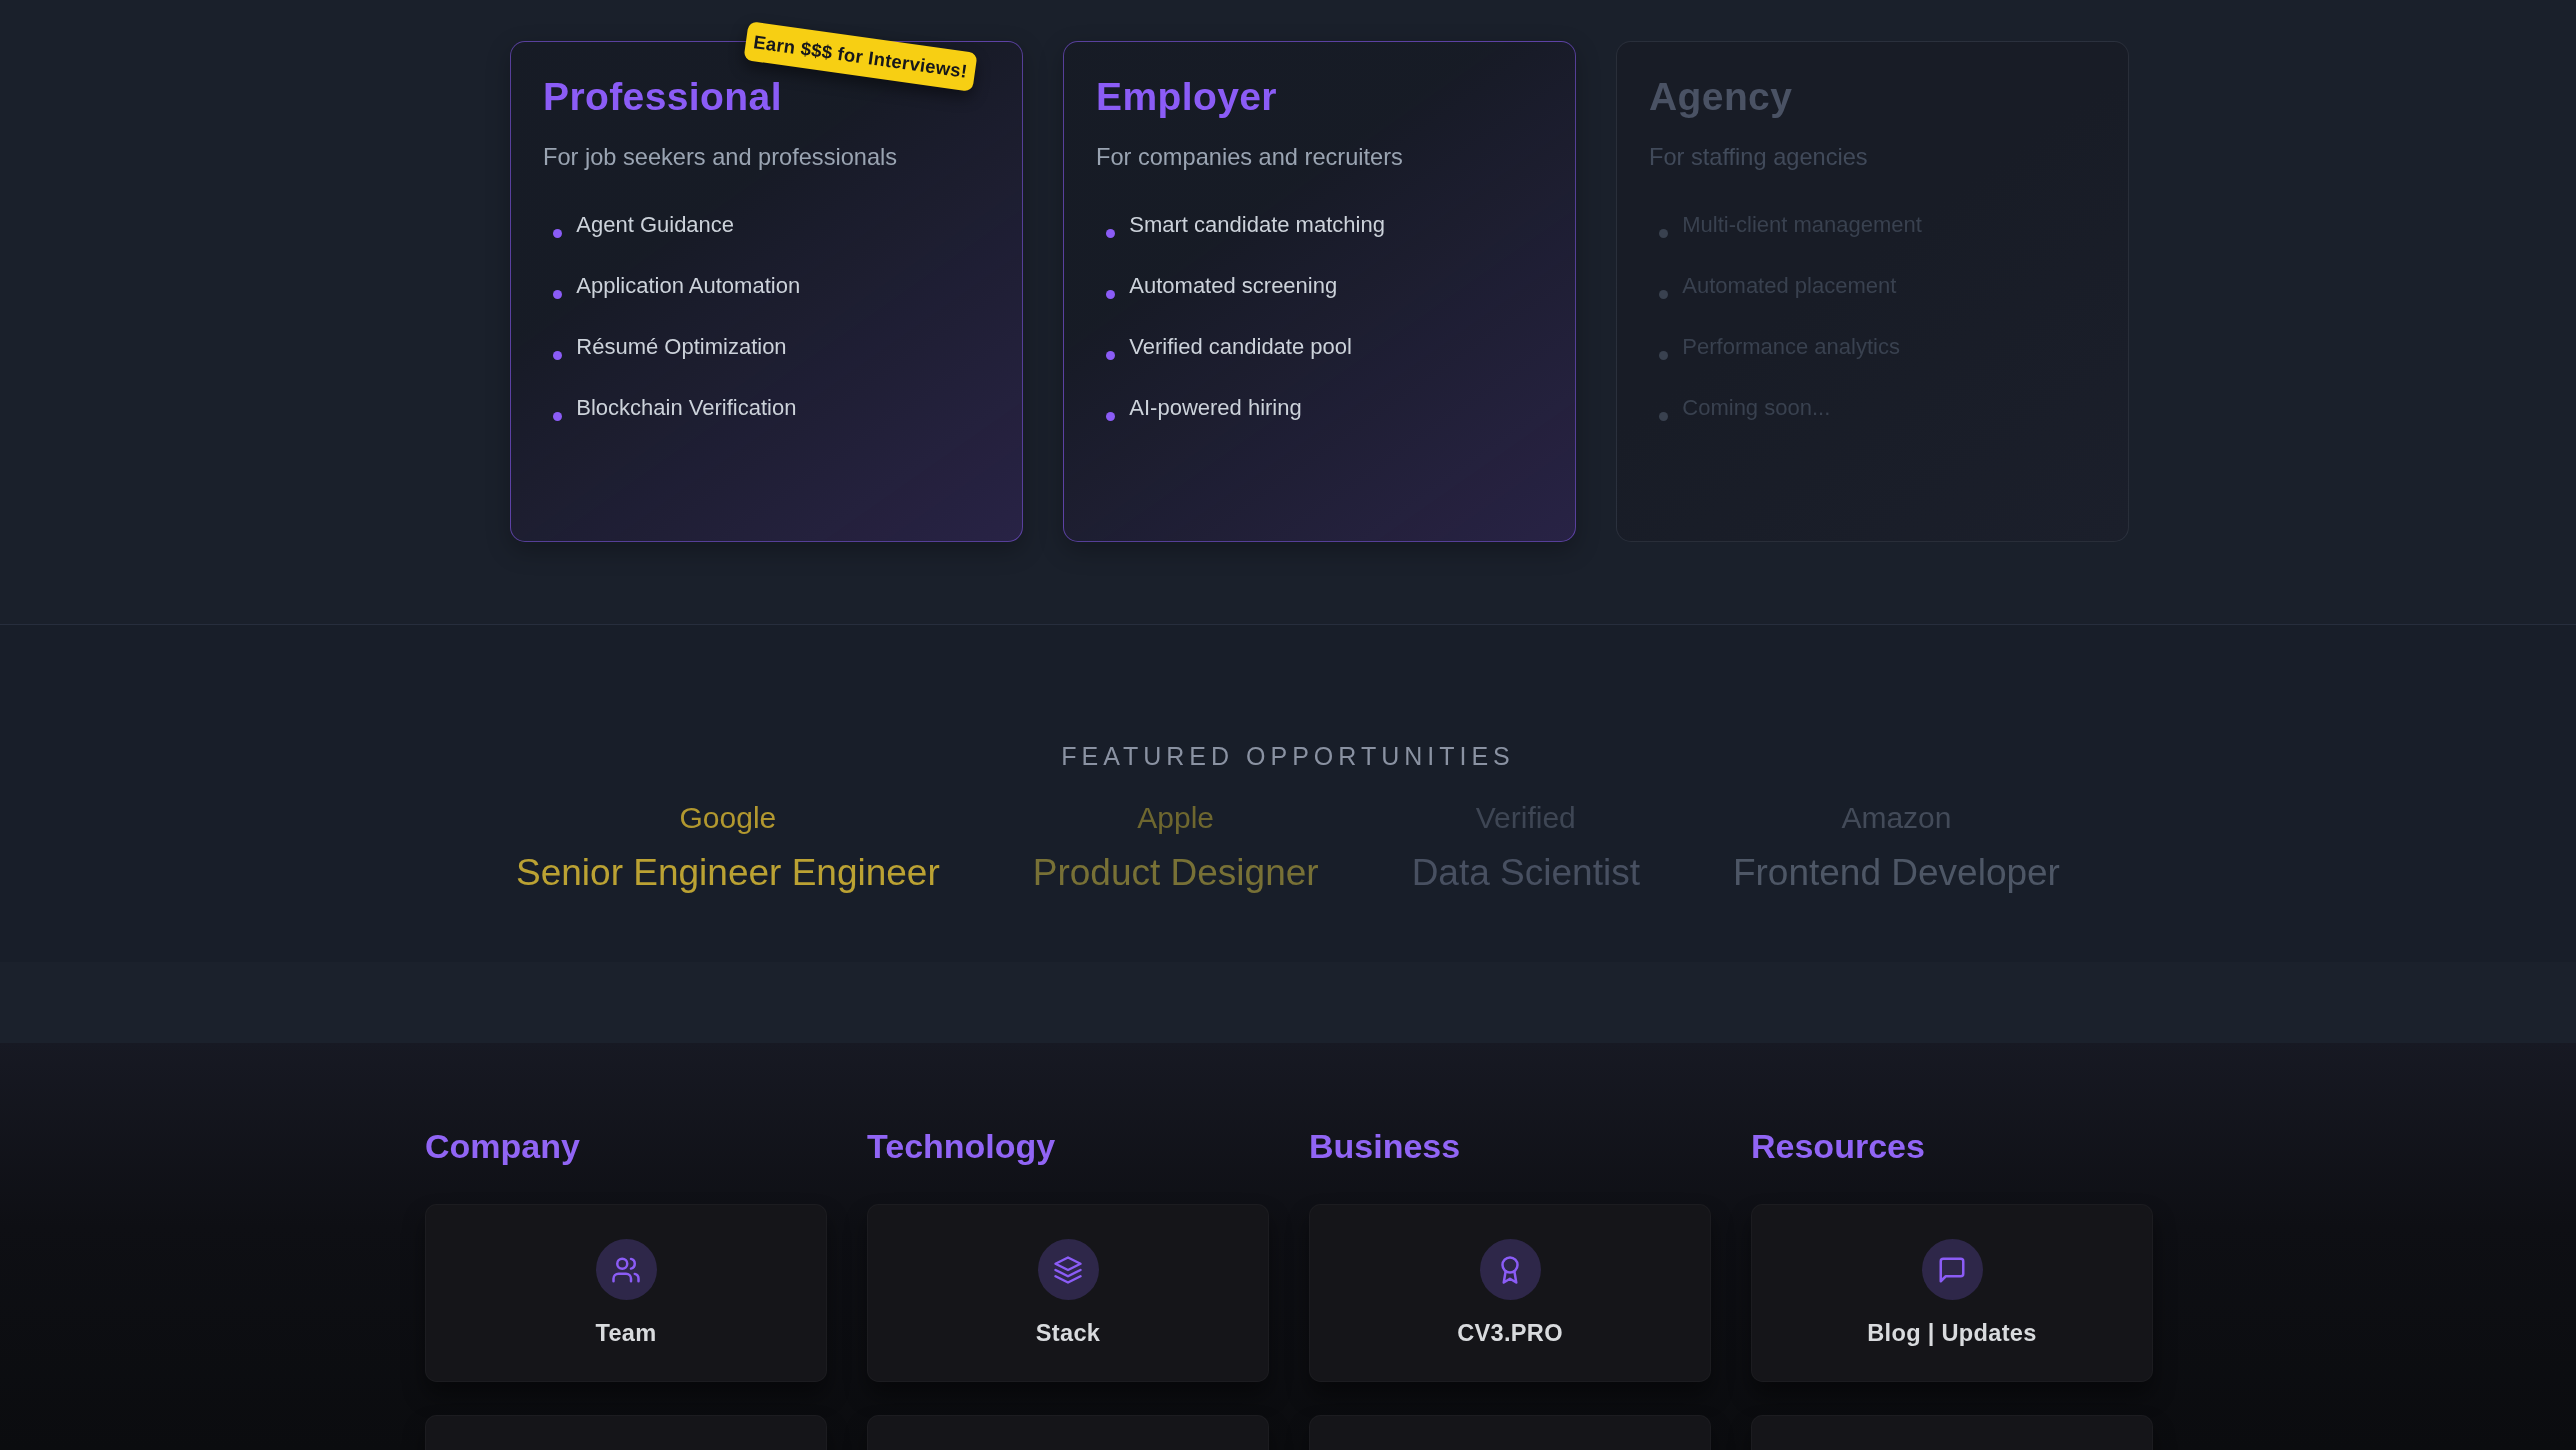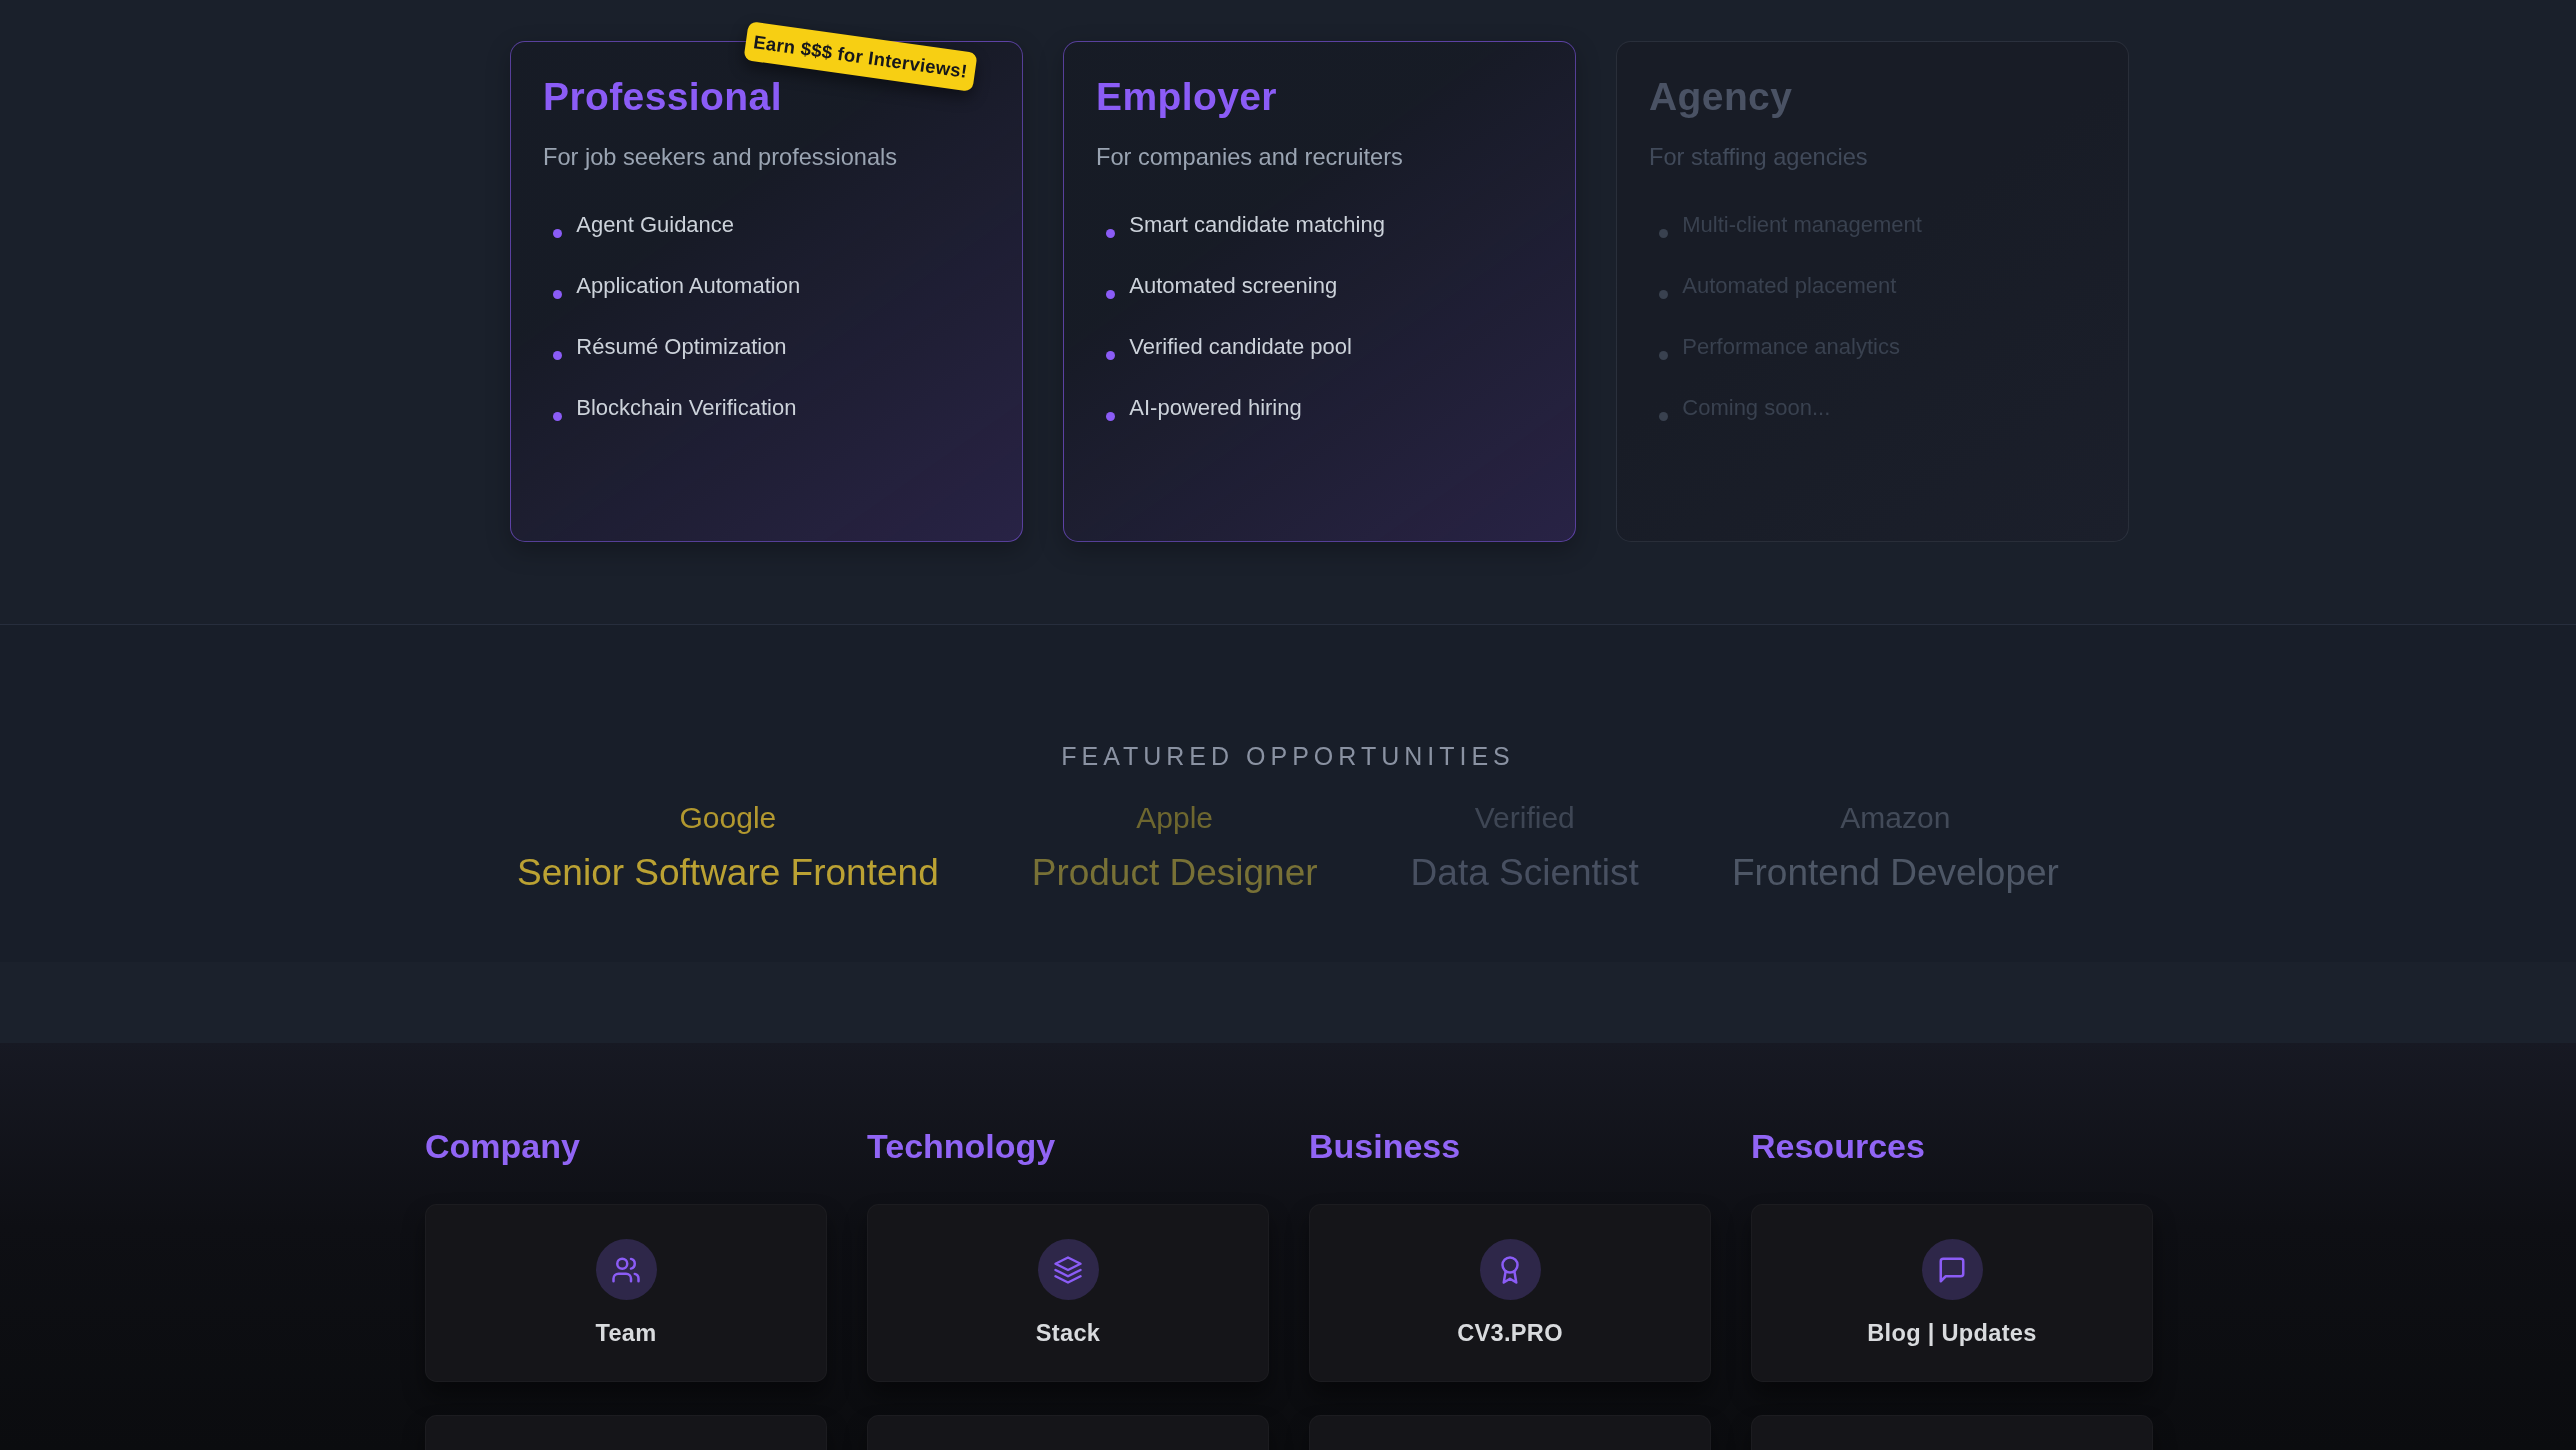--- a/index.html
+++ b/index.html
@@ -167,21 +167,21 @@
     </div>
 
     <div class="ribbon-badge">Earn $$$ for Interviews!</div>
   </section>
 
   <section class="featured-section">
     <h3 class="featured-label">FEATURED OPPORTUNITIES</h3>
     <div class="jobs-row">
       <div class="job-item">
         <div class="job-company" style="color: rgb(178, 152, 47);">Google</div>
-        <div class="job-title" style="color: rgb(187, 162, 51);">Senior Software Frontend</div>
+        <div class="job-title" style="color: rgb(187, 162, 51);">Senior Engineer Engineer</div>
       </div>
       <div class="job-item">
         <div class="job-company" style="color: rgb(110, 103, 47); text-align: center;">Apple</div>
         <div class="job-title" style="color: rgb(120, 113, 54);">Product Designer</div>
       </div>
       <div class="job-item">
         <div class="job-company" style="color: rgb(62, 70, 84);">Verified</div>
         <div class="job-title" style="color: rgb(72, 80, 97);">Data Scientist</div>
       </div>
       <div class="job-item">

